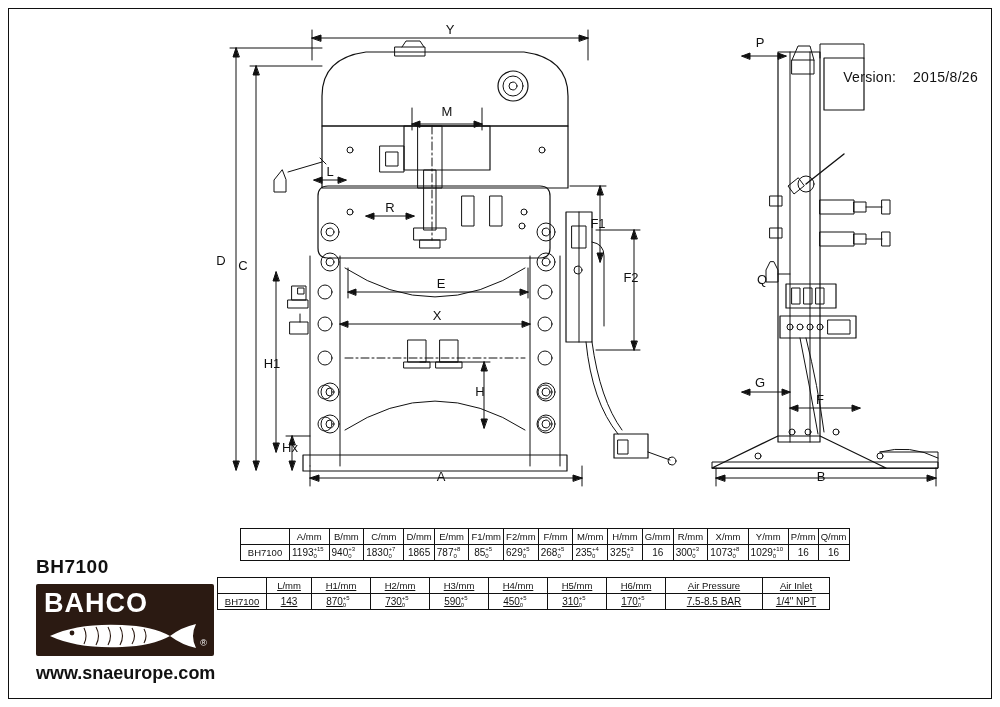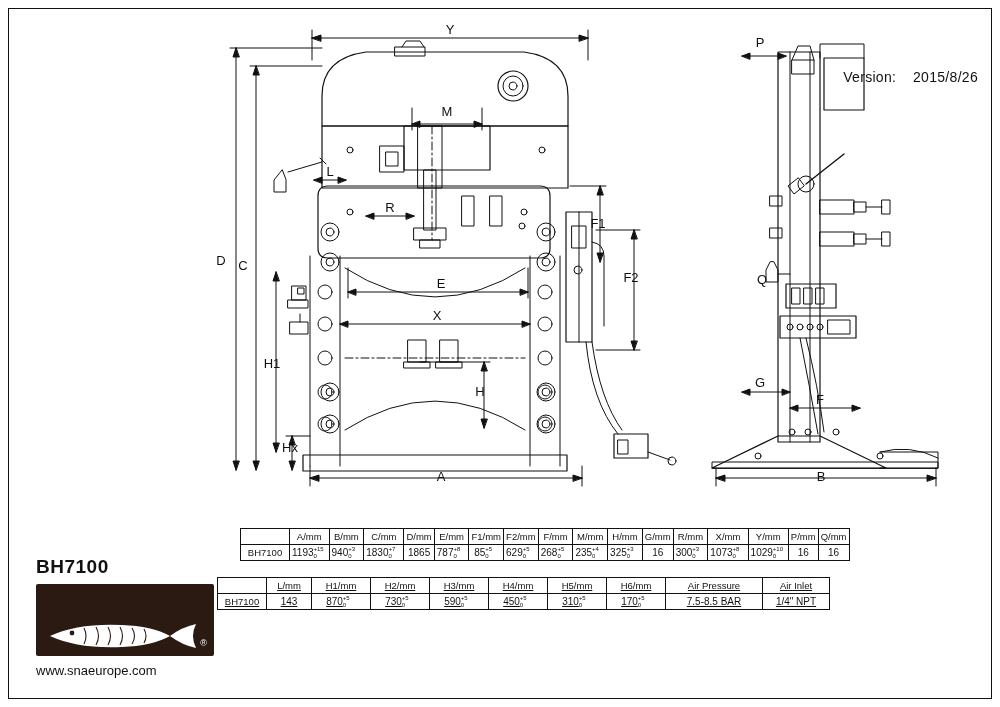--- a/index.html
+++ b/index.html
@@ -85,22 +85,22 @@
   }
   .bahco-fish {
     position: absolute;
     left: 12px;
     top: 38px;
     width: 150px;
     height: 28px;
   }
   .site {
     margin-top: 7px;
-    font-size: 13px;
-    font-weight: normal;
+    font-size: 18px;
+    font-weight: bold;
     color: #111;
   }
   
   .spec-table {
     position: absolute;
     border-collapse: collapse;
     font-size: 9.5px;
     color: #111;
   }
   .spec-table td {
@@ -482,20 +482,21 @@
       <td><span class="val">170</span><span class="tol"><span class="up">+5</span><span class="dn">0</span></span></td>
       <td><span class="val">7.5-8.5 BAR</span></td>
       <td><span class="val">1/4" NPT</span></td>
     </tr>
   </tbody>
     </table>
 
   <div class="logo-block">
     <div class="model-name">BH7100</div>
     <div class="bahco-logo">
+      <div class="bahco-word">BAHCO</div>
       <svg class="bahco-fish" viewBox="0 0 150 28">
         <path d="M2 14 q28 -13 72 -11 q30 1 48 11 q-18 10 -48 11 q-44 2 -72 -11 z" fill="#ffffff"></path>
         <path d="M122 14 q12 -9 26 -12 q-6 12 0 24 q-14 -3 -26 -12 z" fill="#ffffff"></path>
         <circle cx="24" cy="11" r="2.4" fill="#2b1a12"></circle>
         <g stroke="#2b1a12" stroke-width="1.1" fill="none">
           <path d="M36 6 q4 8 0 16"></path>
           <path d="M48 5 q5 9 0 18"></path>
           <path d="M60 5 q5 9 0 18"></path>
           <path d="M72 5 q5 9 0 18"></path>
           <path d="M84 6 q5 8 0 16"></path>

